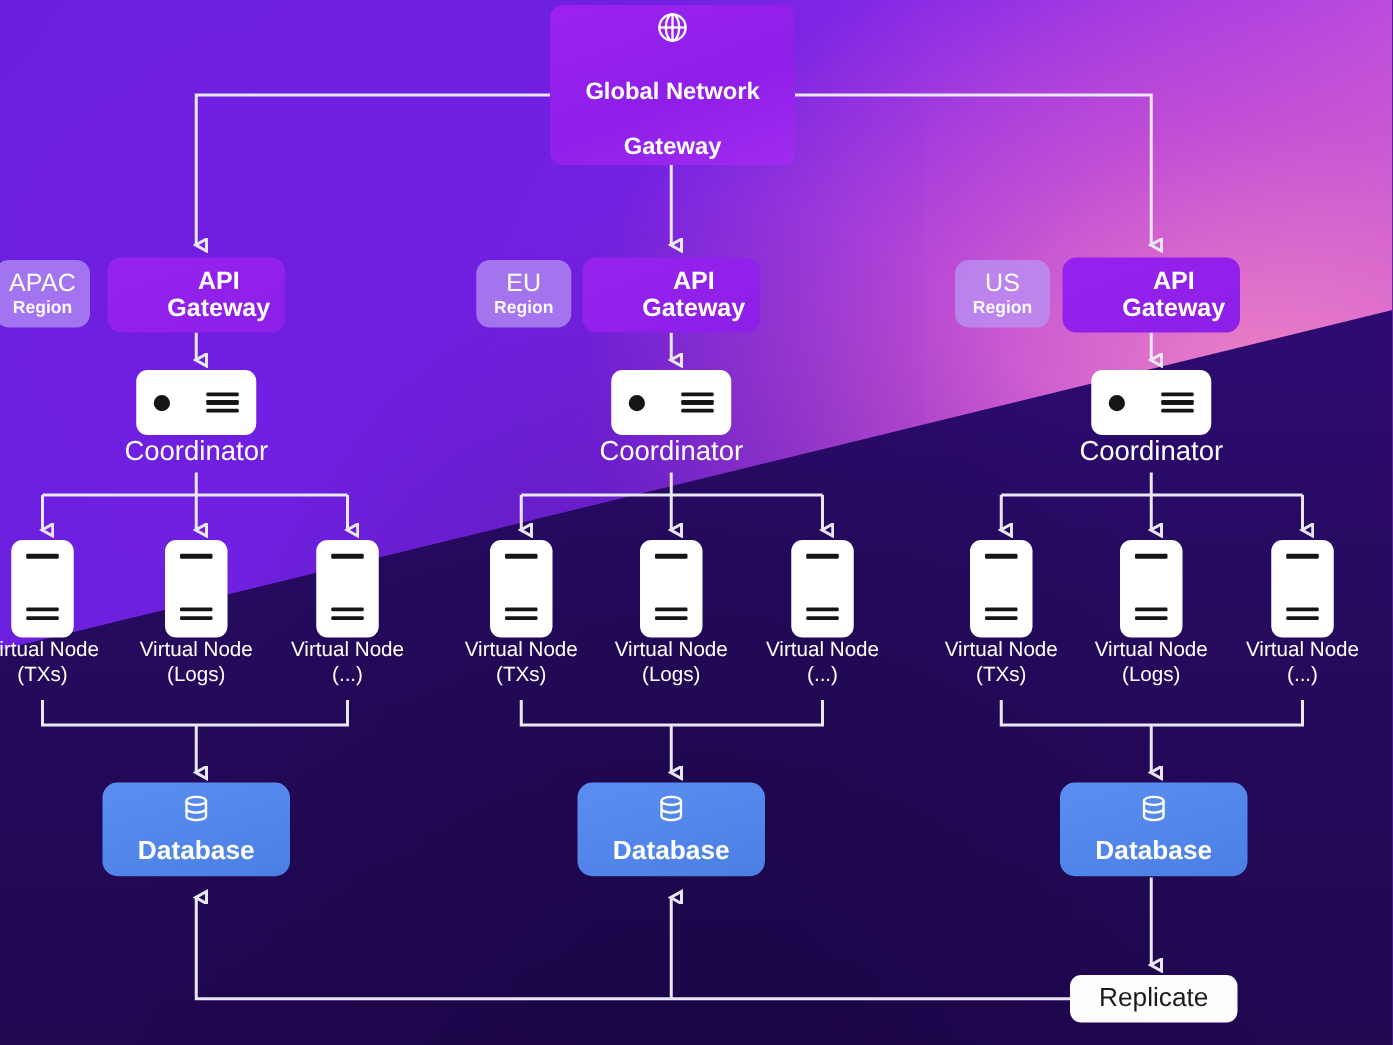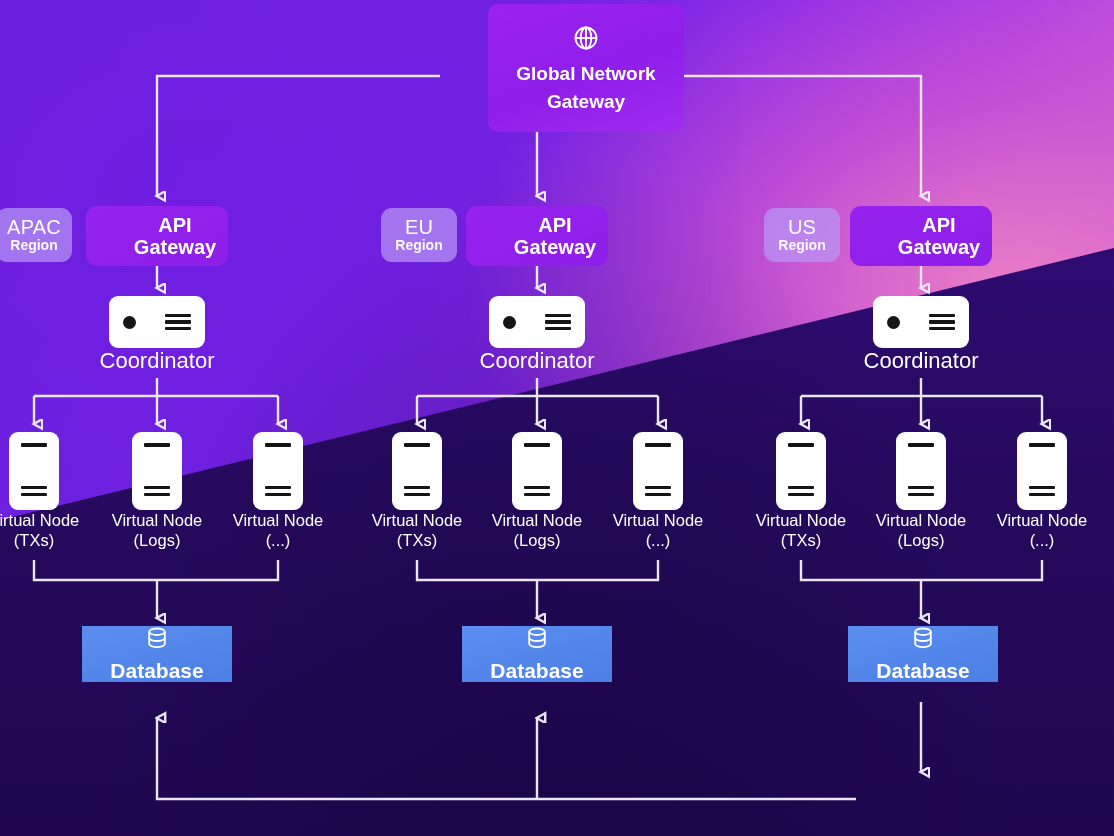--- a/index.html
+++ b/index.html
@@ -84,22 +84,21 @@
 
   .gateway-global {
     width: 196px;
     height: 128px;
     left: 440px;
     top: 4px;
     border-radius: 10px;
     background: linear-gradient(160deg, #9c22ef 0%, #8f1ee9 55%, #a12cf0 100%);
     font-size: 19px;
     font-weight: 700;
-    gap: 7px;
-    margin-left: 48px;
+    gap: 22px;
   }
   .gateway-api {
     width: 142px;
     height: 60px;
     border-radius: 11px;
     background: linear-gradient(160deg, #9722ee 0%, #8c1fe8 100%);
     font-size: 20px;
     font-weight: 700;
     top: 206px;
     padding-left: 36px;
@@ -170,23 +169,23 @@
     text-align: center;
     color: #fff;
     font-size: 16.5px;
     line-height: 1.22;
     font-weight: 400;
   }
 
   .db-box {
     position: absolute;
     width: 150px;
-    height: 56px;
+    height: 75px;
     top: 626px;
-    border-radius: 0;
+    border-radius: 12px;
     background: linear-gradient(165deg, #5b8ef0 0%, #4b7fe4 100%);
     display: flex;
     flex-direction: column;
     align-items: center;
     justify-content: center;
     gap: 4px;
     color: #fff;
   }
   .db-box .db-title { font-size: 21px; font-weight: 600; }
 
@@ -465,14 +464,17 @@
     <span class="icon-svg">
       <svg width="26" height="26" viewBox="0 0 24 24" fill="none" stroke="#fff" stroke-width="1.7">
         <ellipse cx="12" cy="6.2" rx="7.2" ry="3"></ellipse>
         <path d="M4.8 6.2 v5.6 c0 1.66 3.22 3 7.2 3 s7.2-1.34 7.2-3 V6.2"></path>
         <path d="M4.8 11.8 v5.6 c0 1.66 3.22 3 7.2 3 s7.2-1.34 7.2-3 v-5.6"></path>
       </svg>
     </span>
     <span class="db-title">Database</span>
   </div>
 
+  <div class="replicate-pill">
+    <span>Replicate</span>
+  </div>
 
 </div>
 
 </body></html>

